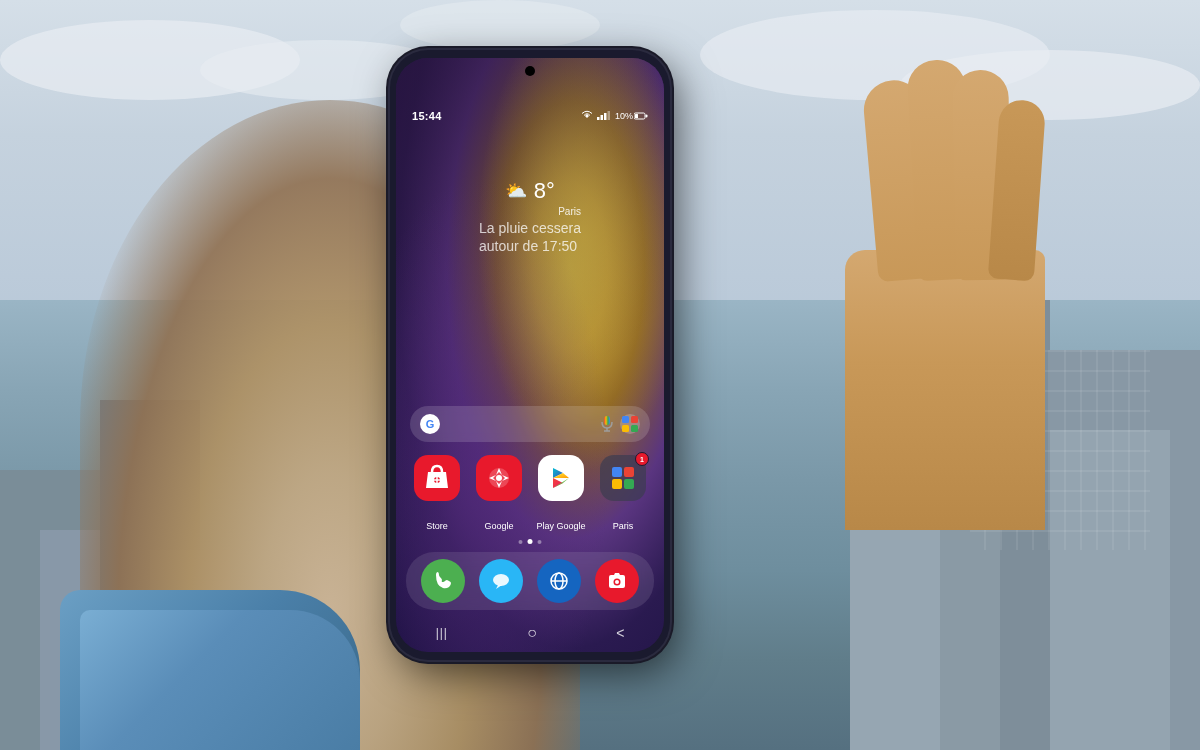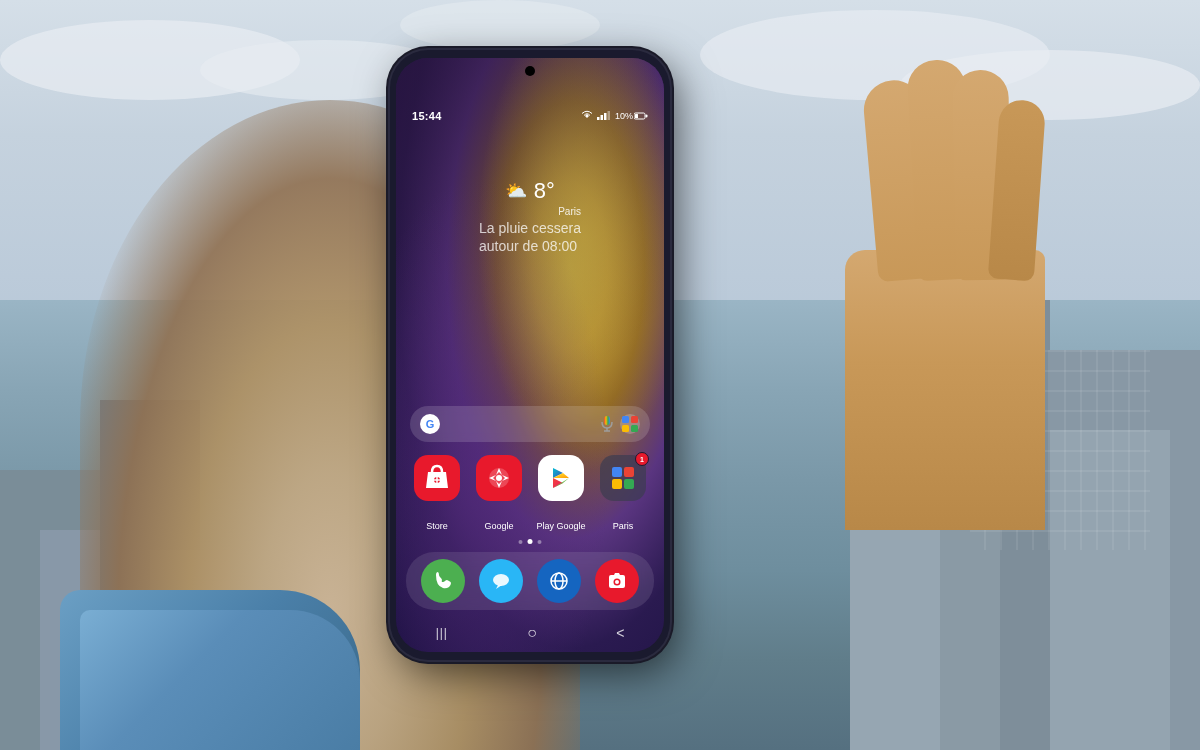--- a/index.html
+++ b/index.html
@@ -472,21 +472,21 @@
       </div>
 
       <div class="weather-widget">
         <div class="weather-row">
           <span class="weather-icon">⛅</span>
           <span class="weather-temp">8°</span>
         </div>
         <div class="weather-city">Paris</div>
         <div class="weather-desc">
           <span>La pluie cessera</span><br>
-          <span>autour de 08:00</span>
+          <span>autour de 17:50</span>
         </div>
       </div>
 
       <div class="search-bar">
         <div class="search-g">G</div>
         <div class="search-spacer"></div>
 
         <div class="search-mic">
           <svg width="12" height="16" viewBox="0 0 12 16">
             <rect x="3" y="0" width="6" height="9" rx="3" fill="url(#micGrad)"></rect>

